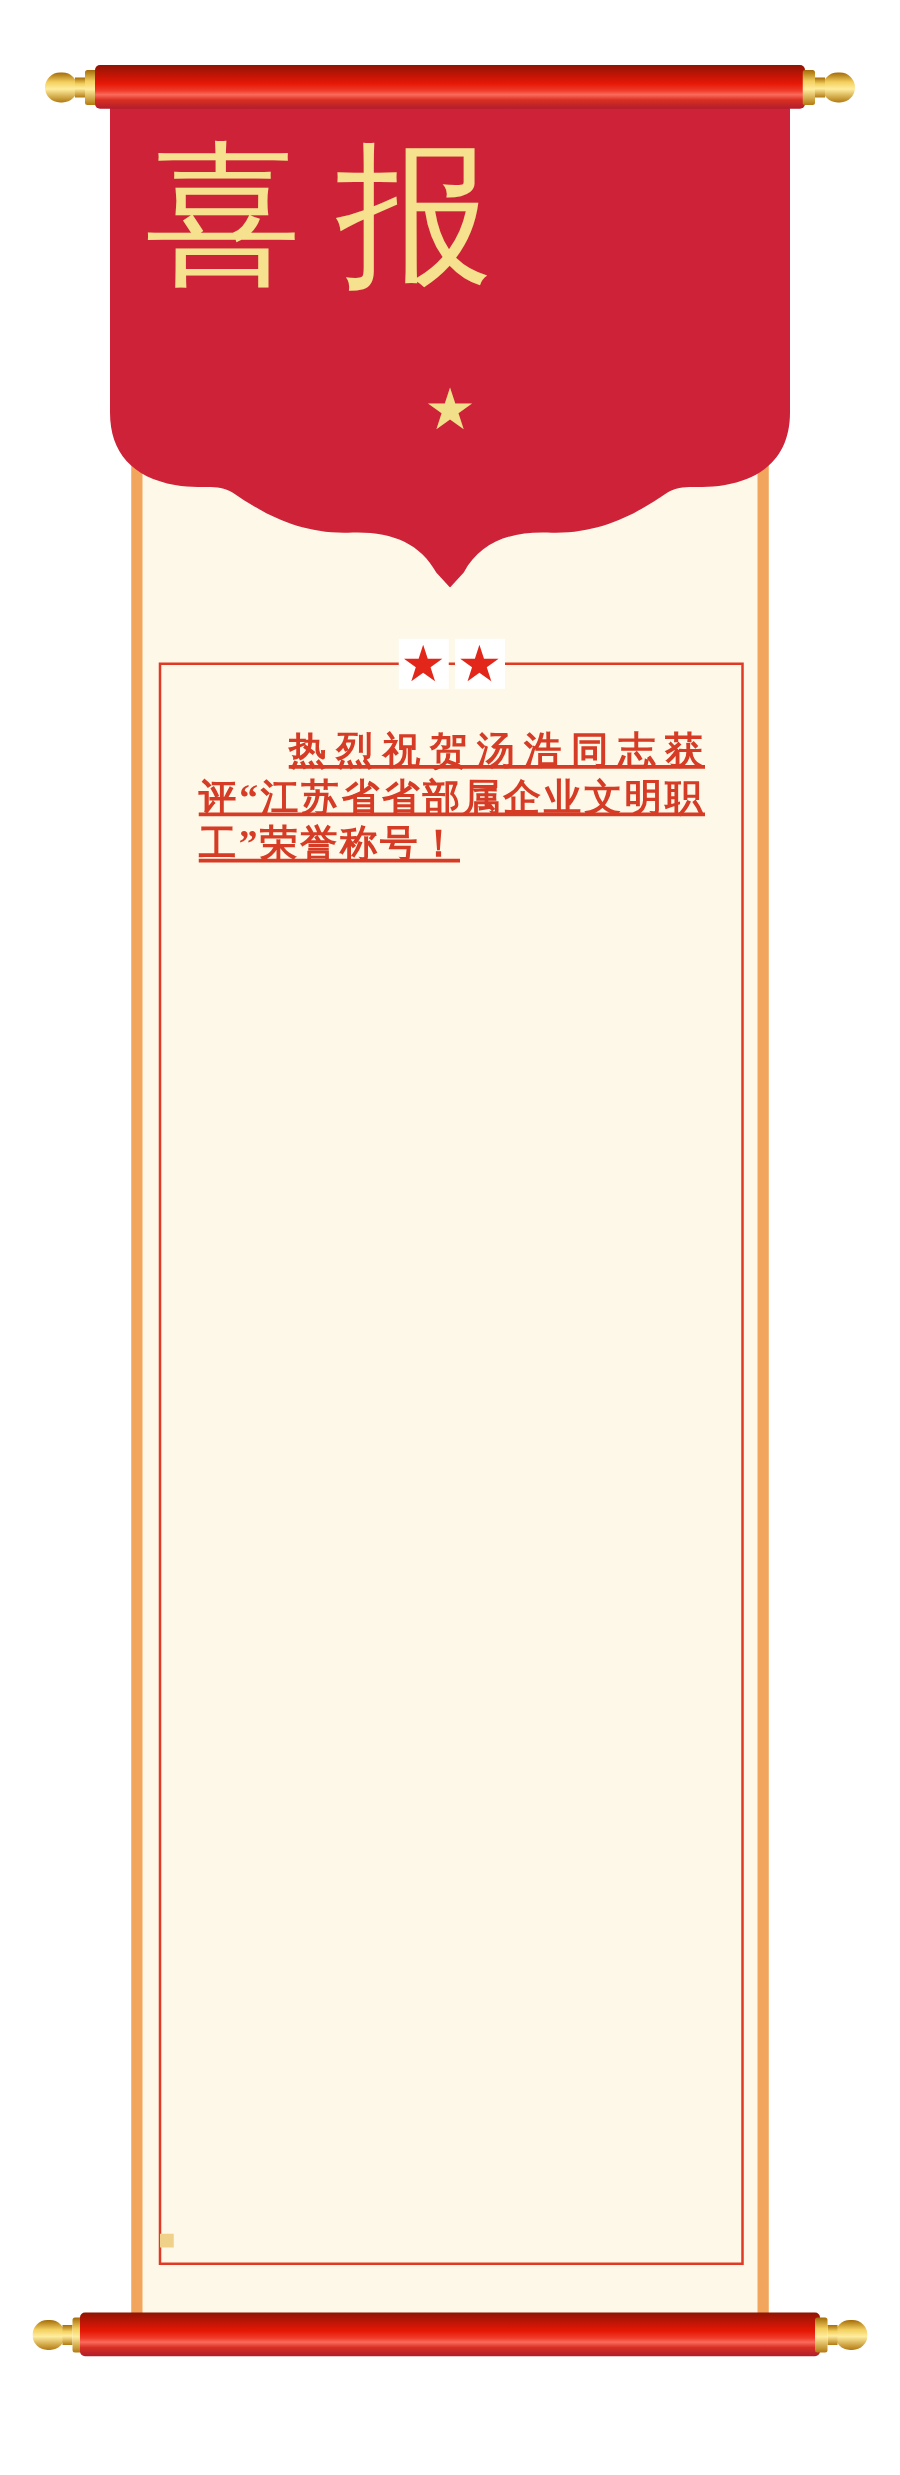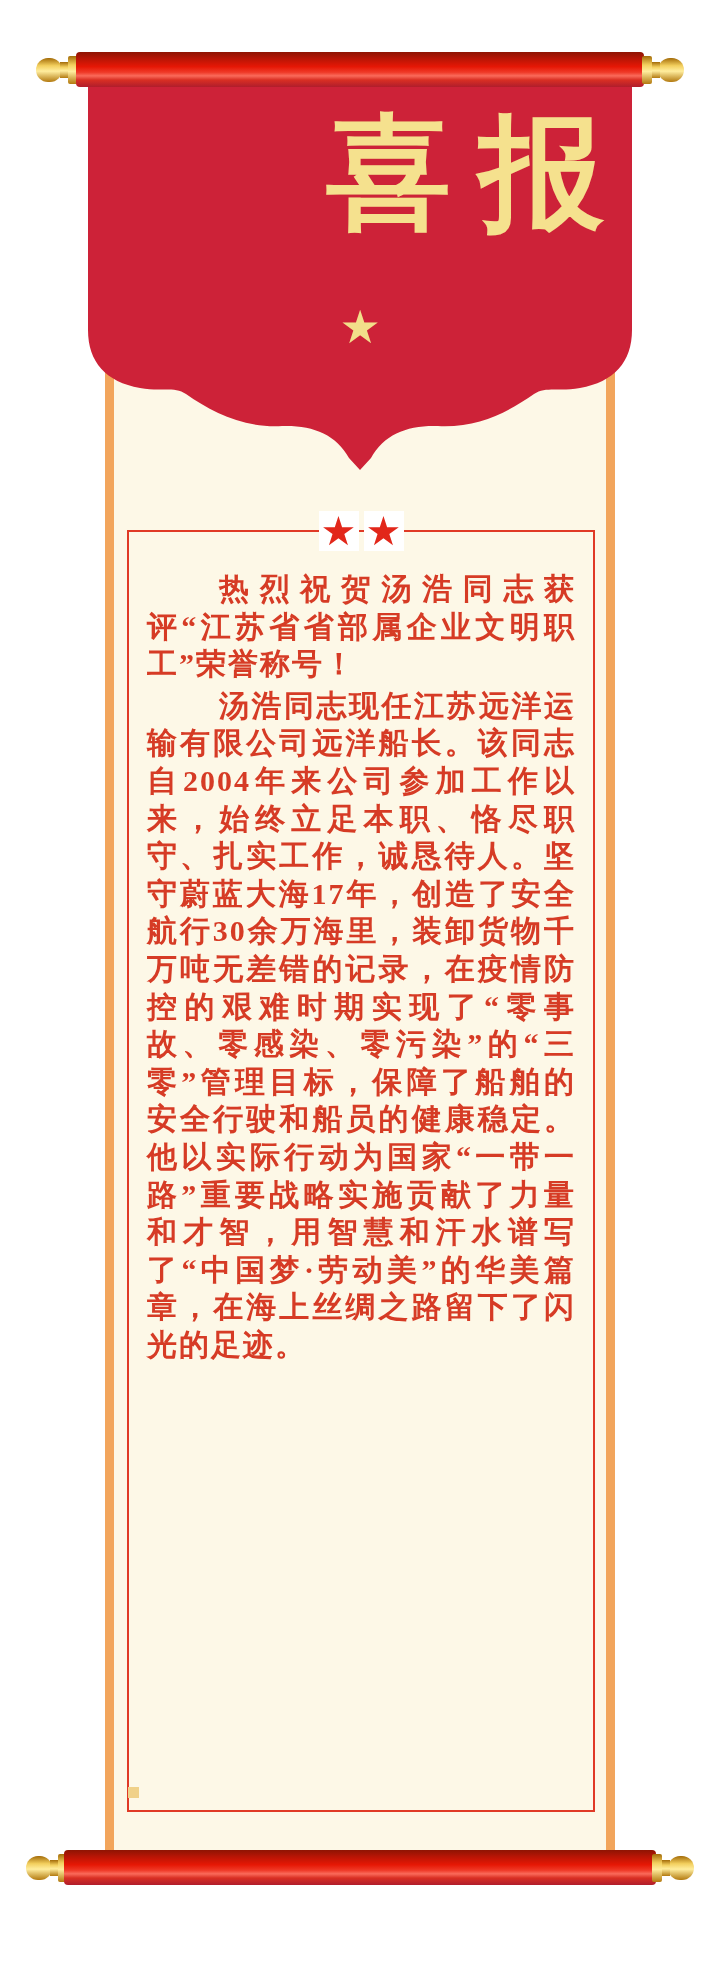--- a/index.html
+++ b/index.html
@@ -25,22 +25,22 @@
   }
   .rod-top .rod-bar{left:76px;top:0;width:568px;}
   .rod-bottom .rod-bar{left:64px;top:0;width:592px;}
   .finial{position:absolute;top:3px;width:42px;height:30px;}
   .finial.right{transform:scaleX(-1);}
   
   .banner{position:absolute;left:88px;top:60px;width:544px;height:410px;z-index:3;}
   .banner svg{display:block;}
   .banner-title{
     position:absolute;left:0;top:48px;width:544px;
-    text-align:right;font-family:"Liberation Sans","DejaVu Sans",sans-serif;
-    font-weight:bold;font-size:125px;line-height:130px;
+    text-align:left;font-family:"Liberation Sans","DejaVu Sans",sans-serif;
+    font-weight:normal;font-size:125px;line-height:130px;
     color:#f5e18e;letter-spacing:28px;text-indent:28px;
   }
   .banner-star{
     position:absolute;left:0;top:245px;width:544px;text-align:center;
     color:#f2df8a;font-size:46px;line-height:46px;
   }
   
   .body-box{
     position:absolute;left:127px;top:530px;width:468px;height:1282px;
     border:2px solid #e03a26;box-sizing:border-box;z-index:2;
@@ -52,21 +52,21 @@
   .star-divider .star-chip{
     background:#ffffff;width:40px;height:40px;line-height:42px;
     text-align:center;font-size:40px;color:#e2271a;
   }
   .body-text{
     padding:34px 13px 0 14px;
     color:#d63b25;font-weight:bold;font-size:30px;line-height:37.6px;
     letter-spacing:2px;
     text-align:justify;text-justify:inter-ideograph;
   }
-  .body-text p{margin:4px;text-indent:2.4em;}
+  .body-text p{margin:16px;text-indent:2.4em;text-decoration:underline;}
   .corner-accent{
     position:absolute;left:-1px;bottom:12px;width:11px;height:11px;
     background:#f0d189;z-index:3;
   }
 </style>
 </head>
 <body>
 
 <div class="scene">
 
@@ -112,21 +112,20 @@
     </svg>
   </div>
 
   <div class="body-box">
     <div class="star-divider">
       <span class="star-chip">★</span>
       <span class="star-chip">★</span>
     </div>
     <div class="body-text">
       <p>热烈祝贺汤浩同志获评“江苏省省部属企业文明职工”荣誉称号！</p>
-      <p>汤浩同志现任江苏远洋运输有限公司远洋船长。该同志自2004年来公司参加工作以来，始终立足本职、恪尽职守、扎实工作，诚恳待人。坚守蔚蓝大海17年，创造了安全航行30余万海里，装卸货物千万吨无差错的记录，在疫情防控的艰难时期实现了“零事故、零感染、零污染”的“三零”管理目标，保障了船舶的安全行驶和船员的健康稳定。他以实际行动为国家“一带一路”重要战略实施贡献了力量和才智，用智慧和汗水谱写了“中国梦·劳动美”的华美篇章，在海上丝绸之路留下了闪光的足迹。</p>
     </div>
     <div class="corner-accent"></div>
   </div>
 
   <div class="rod rod-bottom" style="left:0;top:1850px;width:720px;height:35px;">
     <svg class="finial" style="left:26px;" viewBox="0 0 42 30">
       <rect x="0" y="3" width="26" height="24" rx="12" fill="url(#g1)"></rect>
       <rect x="24" y="7" width="8" height="16" fill="url(#g1)"></rect>
       <rect x="32" y="1" width="10" height="28" rx="2" fill="url(#g1)"></rect>
     </svg>

